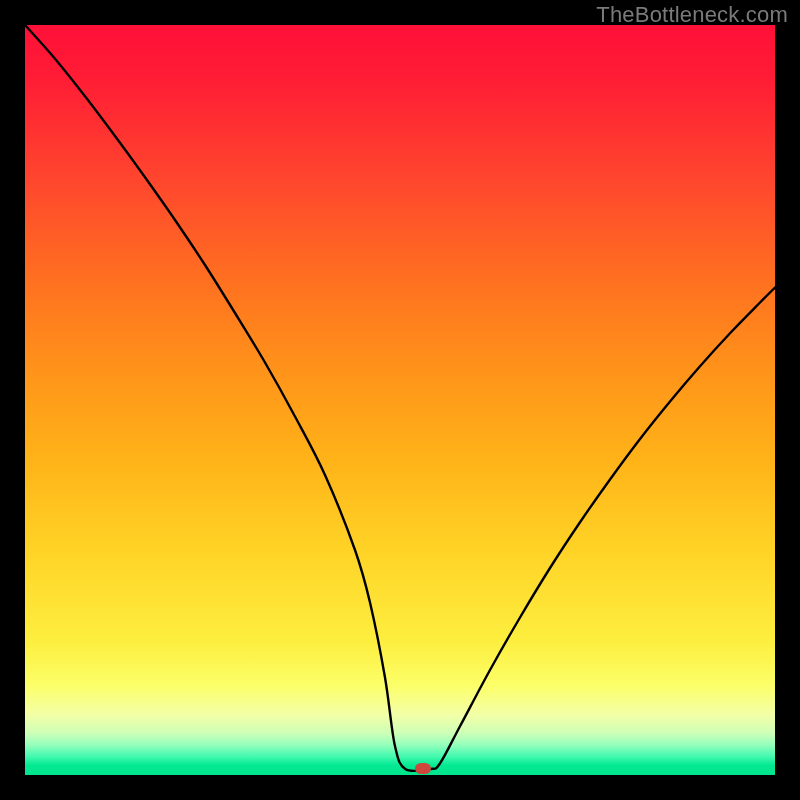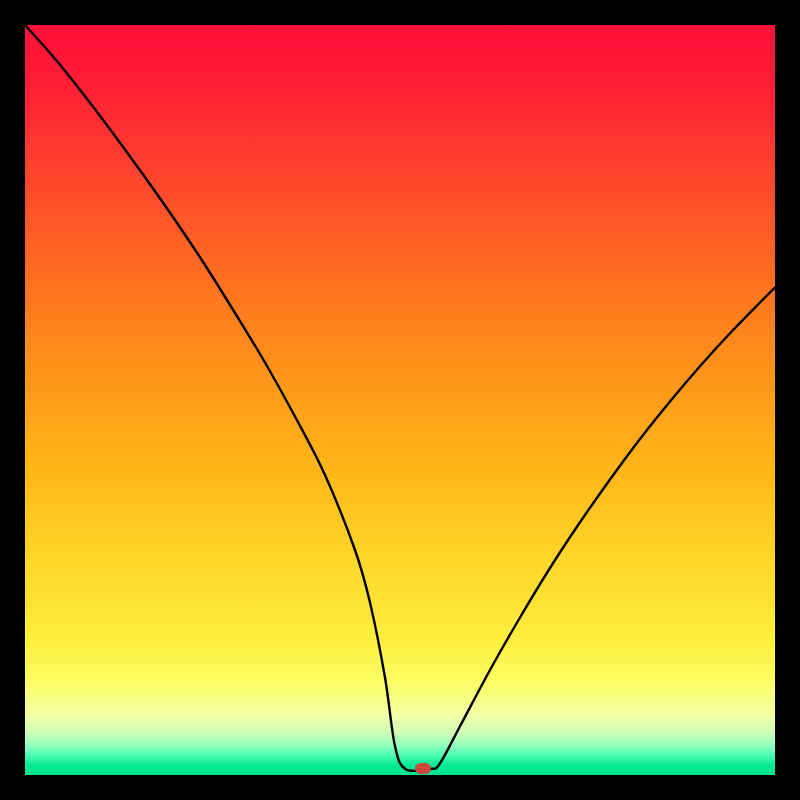--- a/index.html
+++ b/index.html
@@ -75,13 +75,14 @@
 
 <div class="frame">
   <div class="plot"></div>
 
   <svg class="curve" viewBox="0 0 750 750" preserveAspectRatio="none">
     <path d="M 0.00 0.00 C 5.00 5.63, 20.00 21.88, 30.00 33.75 C 40.00 45.63, 50.00 58.38, 60.00 71.25 C 70.00 84.13, 80.00 97.50, 90.00 111.00 C 100.00 124.50, 110.00 138.25, 120.00 152.25 C 130.00 166.25, 140.00 180.38, 150.00 195.00 C 160.00 209.63, 170.00 224.50, 180.00 240.00 C 190.00 255.50, 200.00 271.75, 210.00 288.00 C 220.00 304.25, 230.00 320.25, 240.00 337.50 C 250.00 354.75, 260.00 372.75, 270.00 391.50 C 280.00 410.25, 290.00 427.75, 300.00 450.00 C 310.00 472.25, 322.50 503.75, 330.00 525.00 C 337.50 546.25, 340.00 556.25, 345.00 577.50 C 350.00 598.75, 355.88 628.75, 360.00 652.50 C 364.13 676.25, 366.38 704.75, 369.75 720.00 C 373.13 735.25, 374.38 740.00, 380.25 744.00 C 386.13 748.00, 399.25 744.88, 405.00 744.00 C 410.75 743.13, 409.75 745.88, 414.75 738.75 C 419.75 731.63, 426.62 716.88, 435.00 701.25 C 443.37 685.63, 455.00 663.13, 465.00 645.00 C 475.00 626.88, 485.00 609.50, 495.00 592.50 C 505.00 575.50, 515.00 558.88, 525.00 543.00 C 535.00 527.13, 545.00 512.00, 555.00 497.25 C 565.00 482.50, 575.00 468.38, 585.00 454.50 C 595.00 440.63, 605.00 427.00, 615.00 414.00 C 625.00 401.00, 635.00 388.63, 645.00 376.50 C 655.00 364.38, 665.00 352.62, 675.00 341.25 C 685.00 329.87, 695.00 318.88, 705.00 308.25 C 715.00 297.63, 727.50 285.13, 735.00 277.50 C 742.50 269.88, 747.50 265.00, 750.00 262.50" fill="none" stroke="#000000" stroke-width="2.4" stroke-linecap="round" stroke-linejoin="round"></path>
   </svg>
 
   <div class="marker" style="left: 415px; top: 762.5px; background: rgb(207, 71, 60);"></div>
 
+  <div class="watermark">TheBottleneck.com</div>
 </div>
 
 </body></html>

